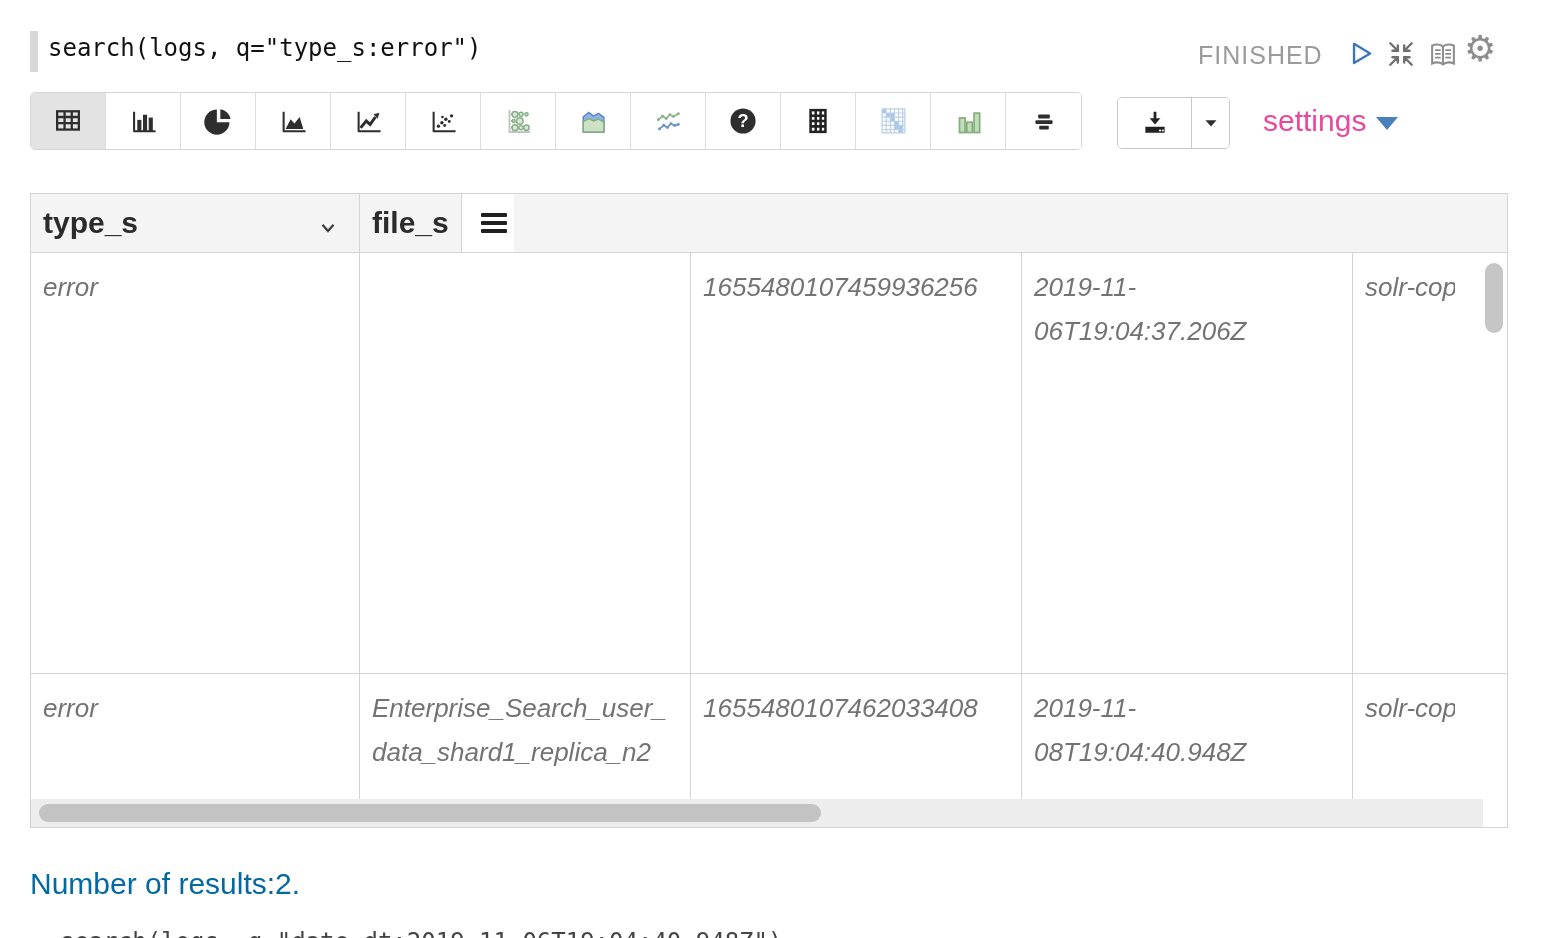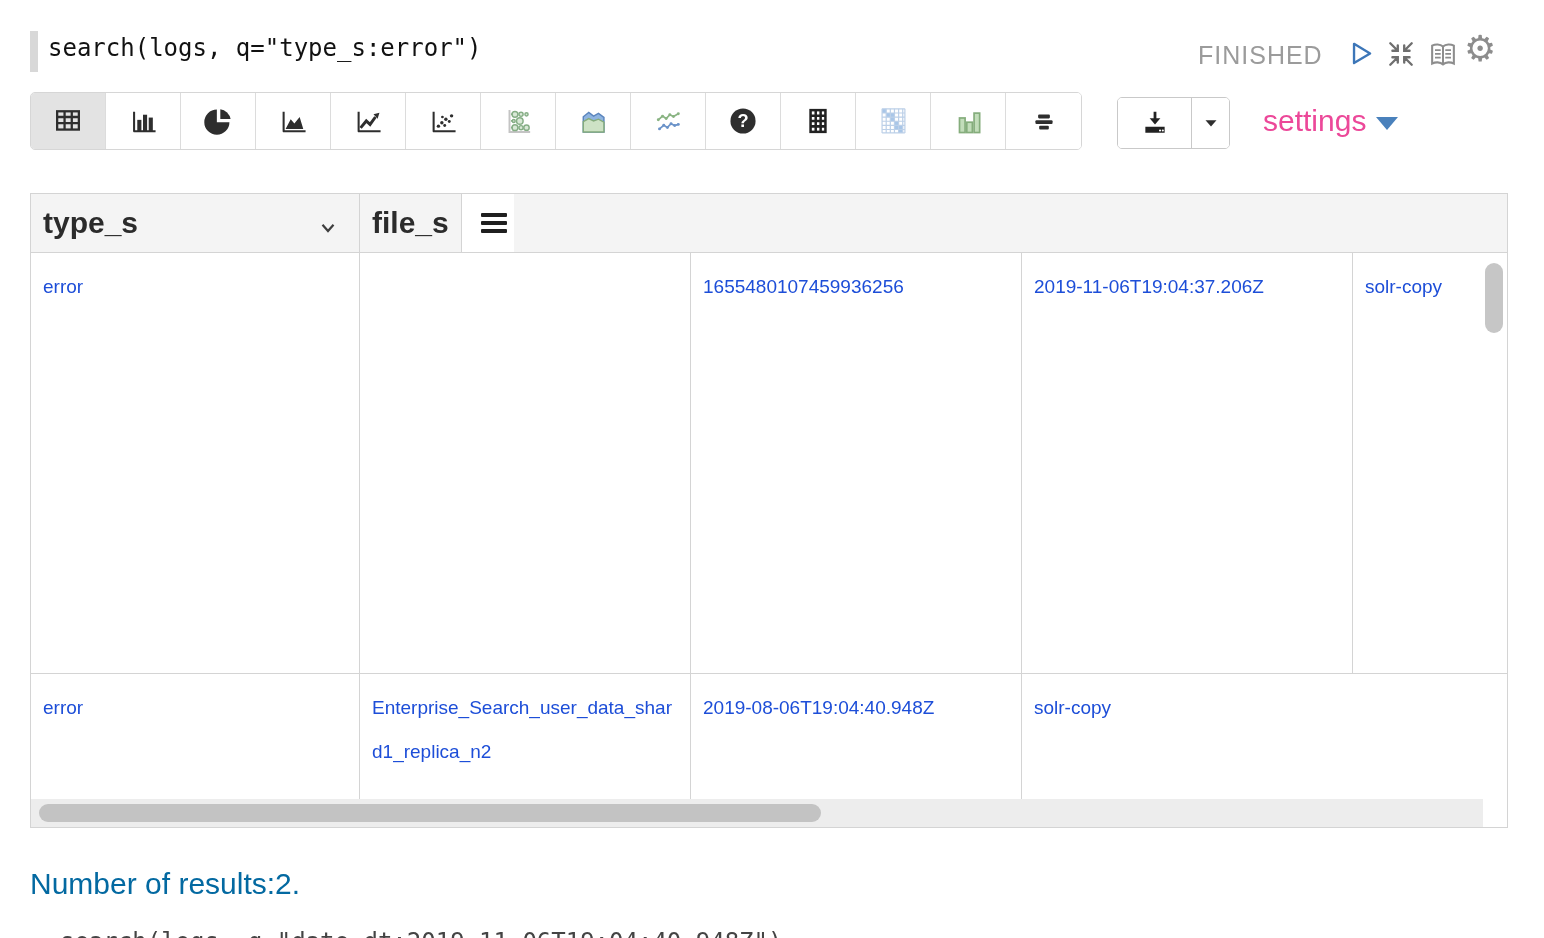--- a/index.html
+++ b/index.html
@@ -50,22 +50,22 @@
     border:1px solid #d4d4d4; background:#fff;margin-top:10px; }
   .grid-header { display:flex; height:59px; background:#f4f4f4; border-bottom:1px solid #d4d4d4; }
   .hcell { position:relative; display:flex; align-items:center; padding-left:12px;
     border-right:1px solid #d4d4d4; font-weight:bold; font-size:30px; color:#2b2b2b; cursor:pointer; }
   .hcell .chev { position:absolute; right:20px; top:18px; cursor:pointer; }
   .hcell-menu { width:52px; background:#fff; border-right:none; display:flex; align-items:center; justify-content:center; }
   .burger { width:26px; cursor:pointer; }
   .burger div { height:4px; background:#1f1f1f; border-radius:1px; margin:4px 0; }
   .grid-body { position:relative; height:546px; overflow:hidden; }
   .grow { display:flex; }
-  .gcell { padding:12px 12px 0 12px; font-size:19px; line-height:44px; color:#1d4ed8;
-    border-right:1px solid #d4d4d4; overflow:hidden; }
+  .gcell { padding:12px 12px 0 12px; font-size:26px; line-height:44px; color:#737373;
+    border-right:1px solid #d4d4d4; overflow:hidden;font-style:italic; }
   .cell-break { word-break:break-all; }
   .cell-ver { padding-right:34px; }
   .cell-file { white-space:nowrap; border-right:none; }
   .row-1 { height:421px; border-bottom:1px solid #d4d4d4; }
   .row-2 { height:125px; }
   .vscroll-thumb { position:absolute; right:4px; top:10px; width:18px; height:70px;
     background:#c6c6c6; border-radius:9px; cursor:pointer; }
   .hscroll { position:absolute; left:0; bottom:0; width:1452px; height:28px; background:#ededed; }
   .hscroll-thumb { position:absolute; left:8px; top:5px; width:782px; height:18px;
     background:#c3c3c3; border-radius:9px; cursor:pointer; }
@@ -330,21 +330,22 @@
     <div class="grow row-1">
       <div class="gcell" style="width:329px;">error</div>
       <div class="gcell" style="width:331px;"></div>
       <div class="gcell cell-break cell-ver" style="width:331px;">1655480107459936256</div>
       <div class="gcell" style="width:331px;">2019-11-06T19:04:37.206Z</div>
       <div class="gcell cell-file" style="width:102px;">solr-copy</div>
     </div>
     <div class="grow row-2">
       <div class="gcell" style="width:329px;">error</div>
       <div class="gcell cell-break" style="width:331px;">Enterprise_Search_user_data_shard1_replica_n2</div>
-      <div class="gcell" style="width:331px;">2019-08-06T19:04:40.948Z</div>
+      <div class="gcell cell-break cell-ver" style="width:331px;">1655480107462033408</div>
+      <div class="gcell" style="width:331px;">2019-11-08T19:04:40.948Z</div>
       <div class="gcell cell-file" style="width:102px;">solr-copy</div>
     </div>
     <div class="vscroll-thumb"></div>
   </div>
 
   <div class="hscroll">
     <div class="hscroll-thumb"></div>
   </div>
 </div>
 

